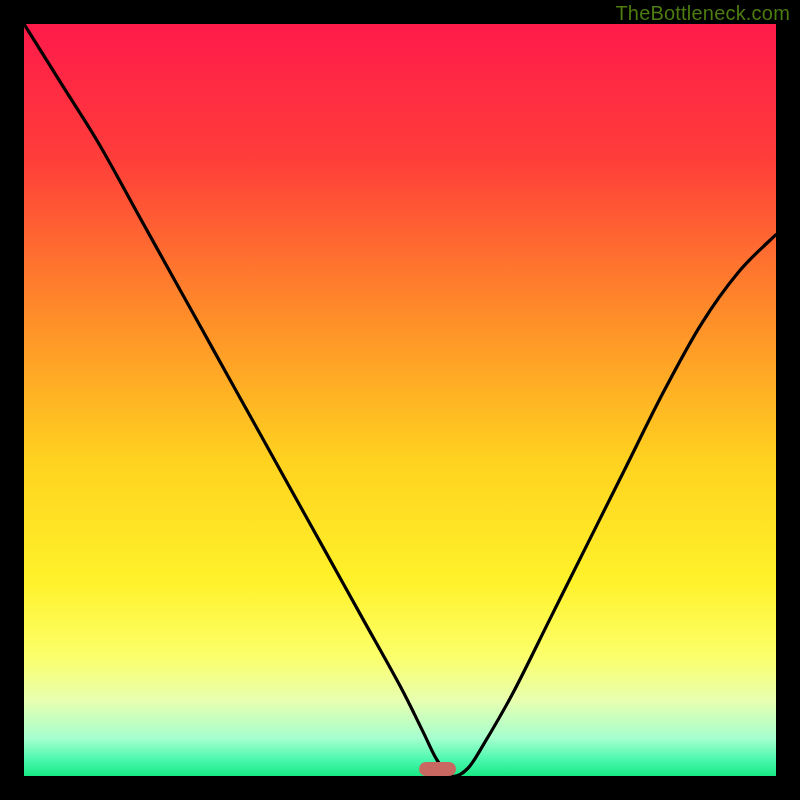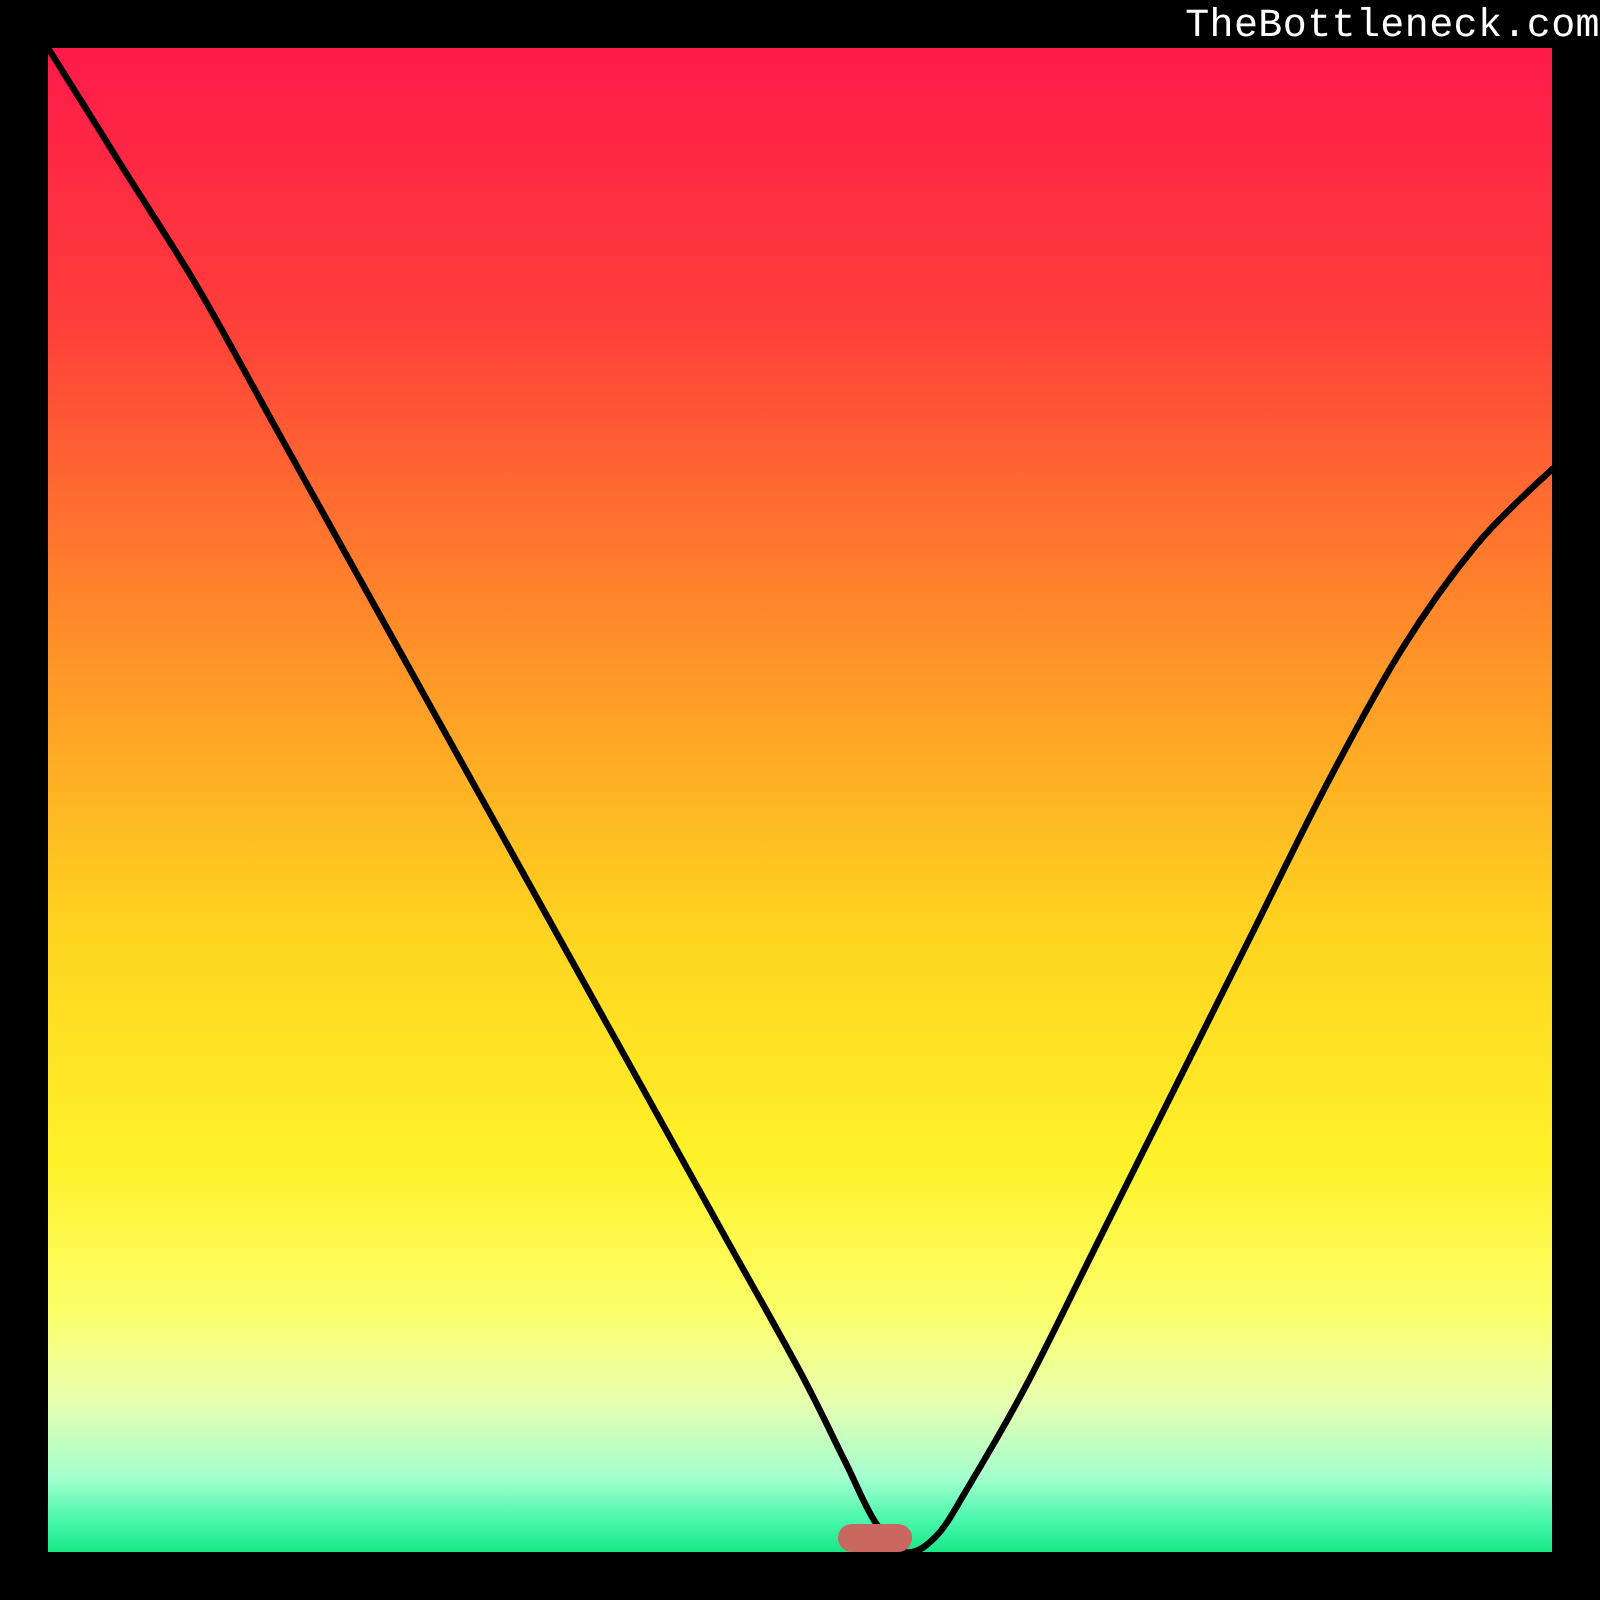--- a/index.html
+++ b/index.html
@@ -40,25 +40,25 @@
   }
   .marker {
     position: absolute;
     background: #c86860;
     border-radius: 8px;
     height: 14px;
   }
   .watermark {
     position: absolute;
     top: 2px;
-    right: 0;
-    font-family: Liberation Mono, monospace;
+    right: 10px;
+    font-family: Liberation Sans, sans-serif;
     font-size: 20px;
     font-weight: 500;
-    color: #ffffff;
+    color: #4d7c0f;
     letter-spacing: 0.2px;
   }
 </style>
 </head>
 <body>
 
 <div class="frame">
 
   <div class="watermark">TheBottleneck.com</div>
 

